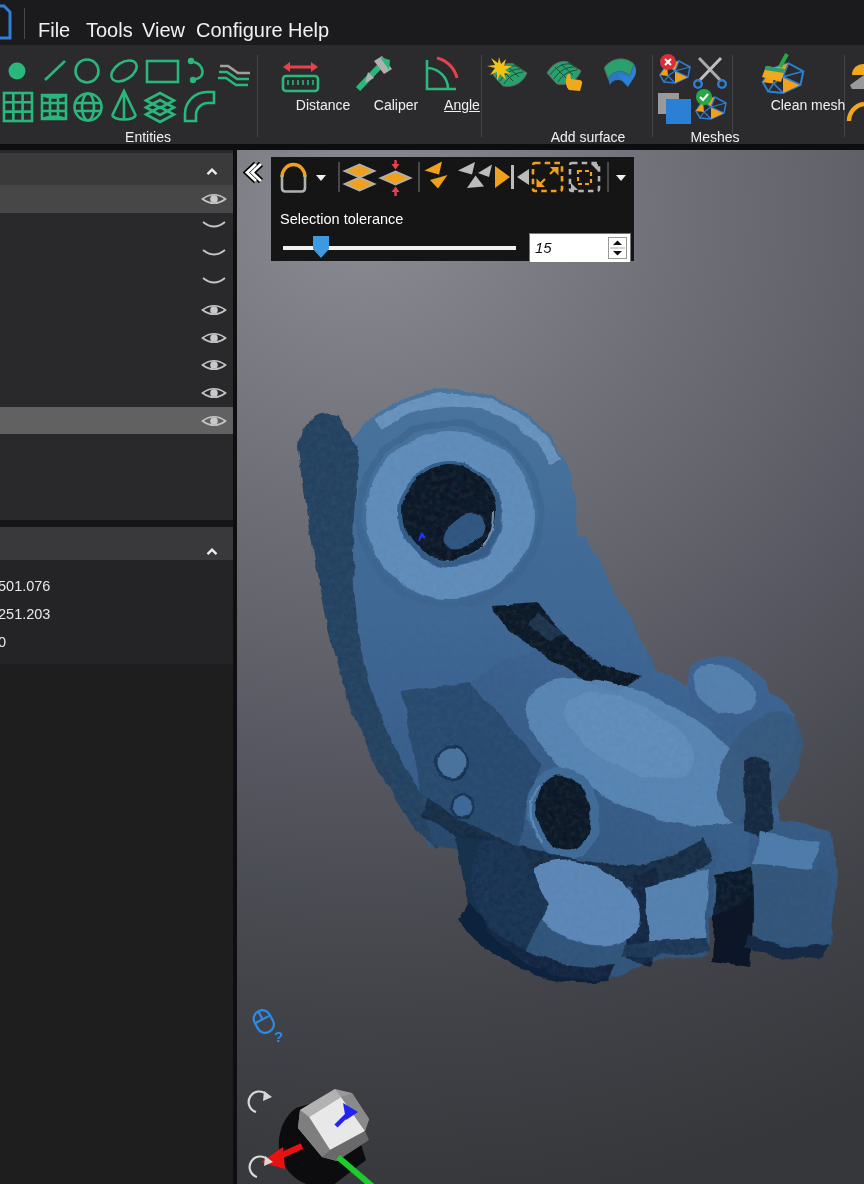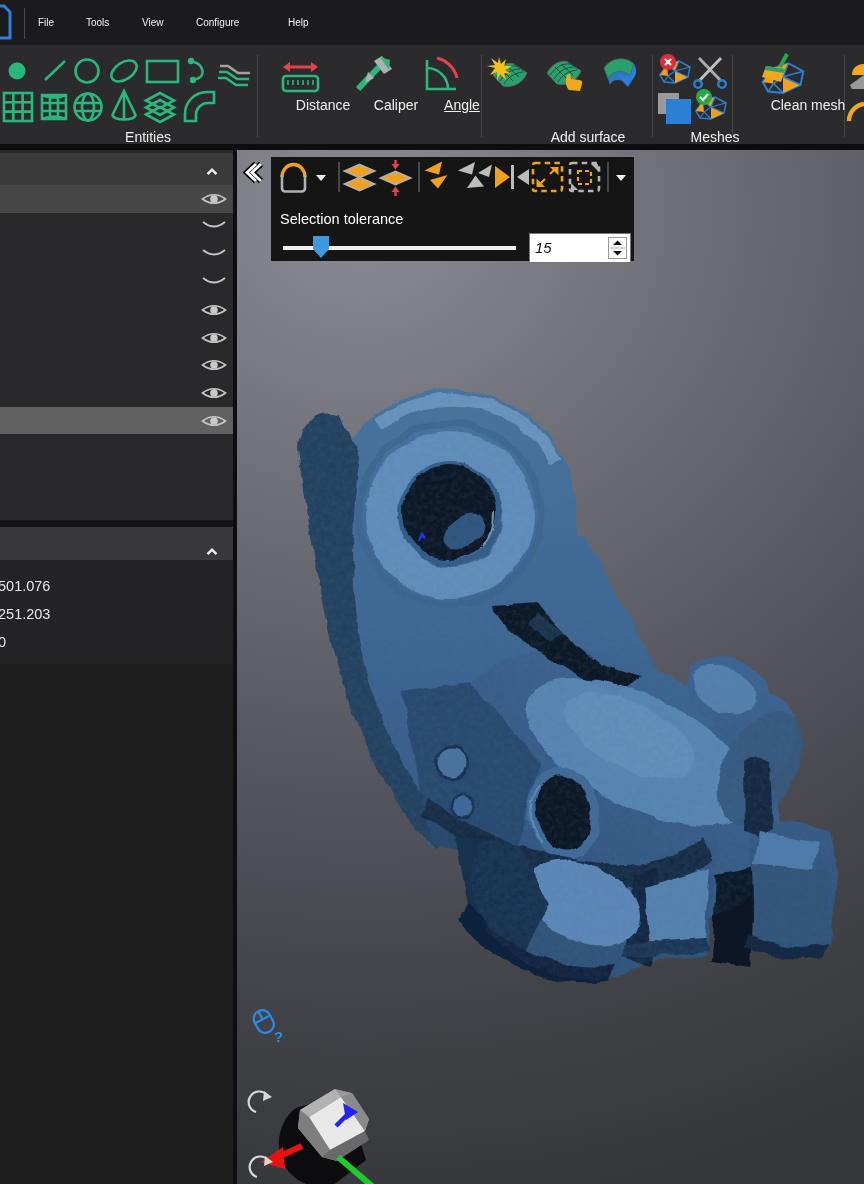--- a/index.html
+++ b/index.html
@@ -1,20 +1,20 @@
 <!DOCTYPE html>
 <html><head>
 <meta charset="utf-8">
 <style>
 * { margin:0; padding:0; box-sizing:border-box; }
 html,body { width:864px; height:1184px; overflow:hidden; background:#1a1a1c;
   font-family:"Liberation Sans", sans-serif; }
 #app { position:relative; width:864px; height:1184px; }
 #menubar { position:absolute; left:0; top:0; width:864px; height:45px; background:#1b1b1d; }
-.menuitem { position:absolute; top:0; height:31px; line-height:45px; color:#f0f0f0; font-size:10px; }
+.menuitem { position:absolute; top:8px; height:31px; line-height:45px; color:#f0f0f0; font-size:20px; }
 #msep { position:absolute; left:24px; top:8px; width:1px; height:31px; background:#4a4a4a; }
 #toolbar { position:absolute; left:0; top:45px; width:864px; height:99px; background:#2b2b2d; }
 .tsep { position:absolute; top:10px; width:1px; height:82px; background:#454547; }
 .tlabel { position:absolute; color:#f0f0f0; font-size:14px; text-align:right; transform:translateX(-50%); white-space:nowrap;padding-left:44px; }
 #blackstrip { position:absolute; left:0; top:144px; width:864px; height:6px; background:#0d0d0f; }
 #sidebar { position:absolute; left:0; top:150px; width:233px; height:1034px; background:#eab308; }
 #vborder { position:absolute; left:233px; top:150px; width:4px; height:1034px; background:#0e0e10; }
 #viewport { position:absolute; left:237px; top:150px; width:627px; height:1034px;
   background:radial-gradient(1100px 1000px at 20% 6%, #8a8b93 0%, #6e6f76 30%, #565760 55%, #414348 80%, #35373b 100%); }
 #vpsvg { position:absolute; left:0; top:0; }

